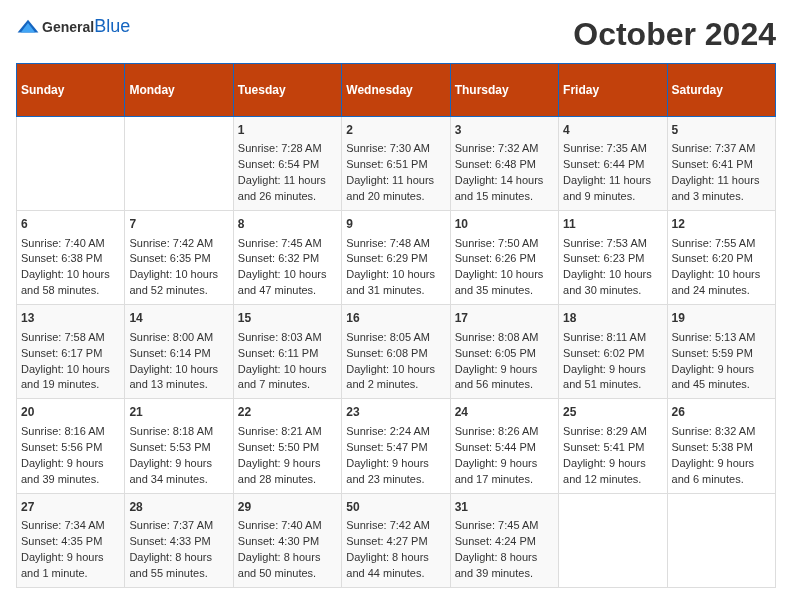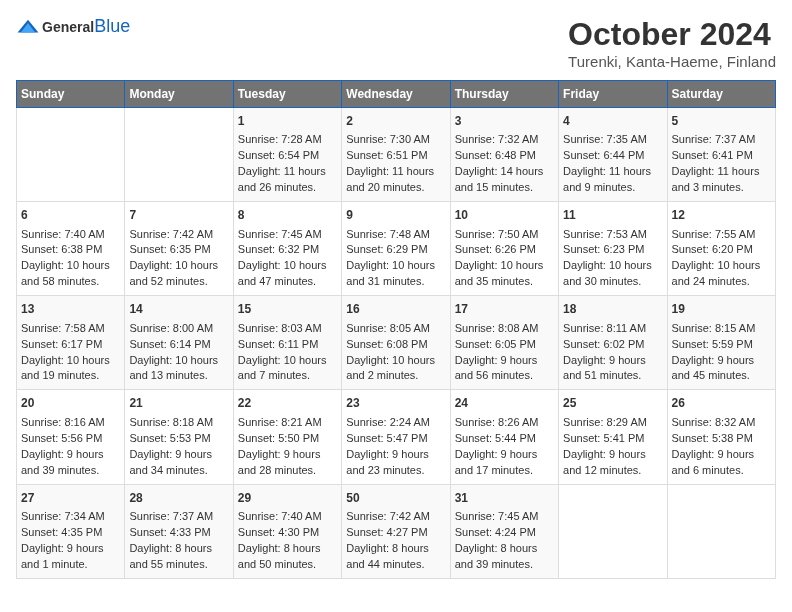--- a/index.html
+++ b/index.html
@@ -42,23 +42,23 @@
     .location-title {
       font-size: 15px;
       color: #555;
     }
     table {
       width: 100%;
       border-collapse: collapse;
       font-size: 11px;
     }
     thead tr th {
-      background-color: #737373;
+      background-color: #c2410c;
       color: #fff;
-      padding: 6px 4px;
+      padding: 19px 4px;
       text-align: left;
       font-size: 12px;
       font-weight: bold;
       border: 1px solid #1565c0;
     }
     tbody tr td {
       vertical-align: top;
       padding: 5px 4px;
       border: 1px solid #ddd;
       height: 80px;
@@ -91,21 +91,20 @@
       <svg class="logo-icon" viewBox="0 0 30 22" xmlns="http://www.w3.org/2000/svg">
         <polygon points="15,2 28,18 2,18" fill="#1565c0"></polygon>
         <polygon points="15,6 24,18 6,18" fill="#42a5f5"></polygon>
       </svg>
       <span style="font-size:14px;font-weight:bold;color:#333;">General</span>
         <span style="font-size:18px;font-weight:normal;color:#1565c0;">Blue</span>
     </div>
   </div>
   <div class="title-area">
     <div class="month-title">October 2024</div>
-    <div class="location-title">Turenki, Kanta-Haeme, Finland</div>
   </div>
 </div>
 
 <table>
   <thead>
     <tr>
     <th>Sunday</th>
         <th>Monday</th>
         <th>Tuesday</th>
         <th>Wednesday</th>
@@ -133,21 +132,21 @@
         <td><span class="day-num">11</span><span>Sunrise: 7:53 AM</span><br><span>Sunset: 6:23 PM</span><br><span>Daylight: 10 hours and 30 minutes.</span></td>
         <td><span class="day-num">12</span><span>Sunrise: 7:55 AM</span><br><span>Sunset: 6:20 PM</span><br><span>Daylight: 10 hours and 24 minutes.</span></td>
       </tr>
       <tr>
         <td><span class="day-num">13</span><span>Sunrise: 7:58 AM</span><br><span>Sunset: 6:17 PM</span><br><span>Daylight: 10 hours and 19 minutes.</span></td>
         <td><span class="day-num">14</span><span>Sunrise: 8:00 AM</span><br><span>Sunset: 6:14 PM</span><br><span>Daylight: 10 hours and 13 minutes.</span></td>
         <td><span class="day-num">15</span><span>Sunrise: 8:03 AM</span><br><span>Sunset: 6:11 PM</span><br><span>Daylight: 10 hours and 7 minutes.</span></td>
         <td><span class="day-num">16</span><span>Sunrise: 8:05 AM</span><br><span>Sunset: 6:08 PM</span><br><span>Daylight: 10 hours and 2 minutes.</span></td>
         <td><span class="day-num">17</span><span>Sunrise: 8:08 AM</span><br><span>Sunset: 6:05 PM</span><br><span>Daylight: 9 hours and 56 minutes.</span></td>
         <td><span class="day-num">18</span><span>Sunrise: 8:11 AM</span><br><span>Sunset: 6:02 PM</span><br><span>Daylight: 9 hours and 51 minutes.</span></td>
-        <td><span class="day-num">19</span><span>Sunrise: 8:15 AM</span><br><span>Sunset: 5:59 PM</span><br><span>Daylight: 9 hours and 45 minutes.</span></td>
+        <td><span class="day-num">19</span><span>Sunrise: 5:13 AM</span><br><span>Sunset: 5:59 PM</span><br><span>Daylight: 9 hours and 45 minutes.</span></td>
       </tr>
       <tr>
         <td><span class="day-num">20</span><span>Sunrise: 8:16 AM</span><br><span>Sunset: 5:56 PM</span><br><span>Daylight: 9 hours and 39 minutes.</span></td>
         <td><span class="day-num">21</span><span>Sunrise: 8:18 AM</span><br><span>Sunset: 5:53 PM</span><br><span>Daylight: 9 hours and 34 minutes.</span></td>
         <td><span class="day-num">22</span><span>Sunrise: 8:21 AM</span><br><span>Sunset: 5:50 PM</span><br><span>Daylight: 9 hours and 28 minutes.</span></td>
         <td><span class="day-num">23</span><span>Sunrise: 2:24 AM</span><br><span>Sunset: 5:47 PM</span><br><span>Daylight: 9 hours and 23 minutes.</span></td>
         <td><span class="day-num">24</span><span>Sunrise: 8:26 AM</span><br><span>Sunset: 5:44 PM</span><br><span>Daylight: 9 hours and 17 minutes.</span></td>
         <td><span class="day-num">25</span><span>Sunrise: 8:29 AM</span><br><span>Sunset: 5:41 PM</span><br><span>Daylight: 9 hours and 12 minutes.</span></td>
         <td><span class="day-num">26</span><span>Sunrise: 8:32 AM</span><br><span>Sunset: 5:38 PM</span><br><span>Daylight: 9 hours and 6 minutes.</span></td>
       </tr>

